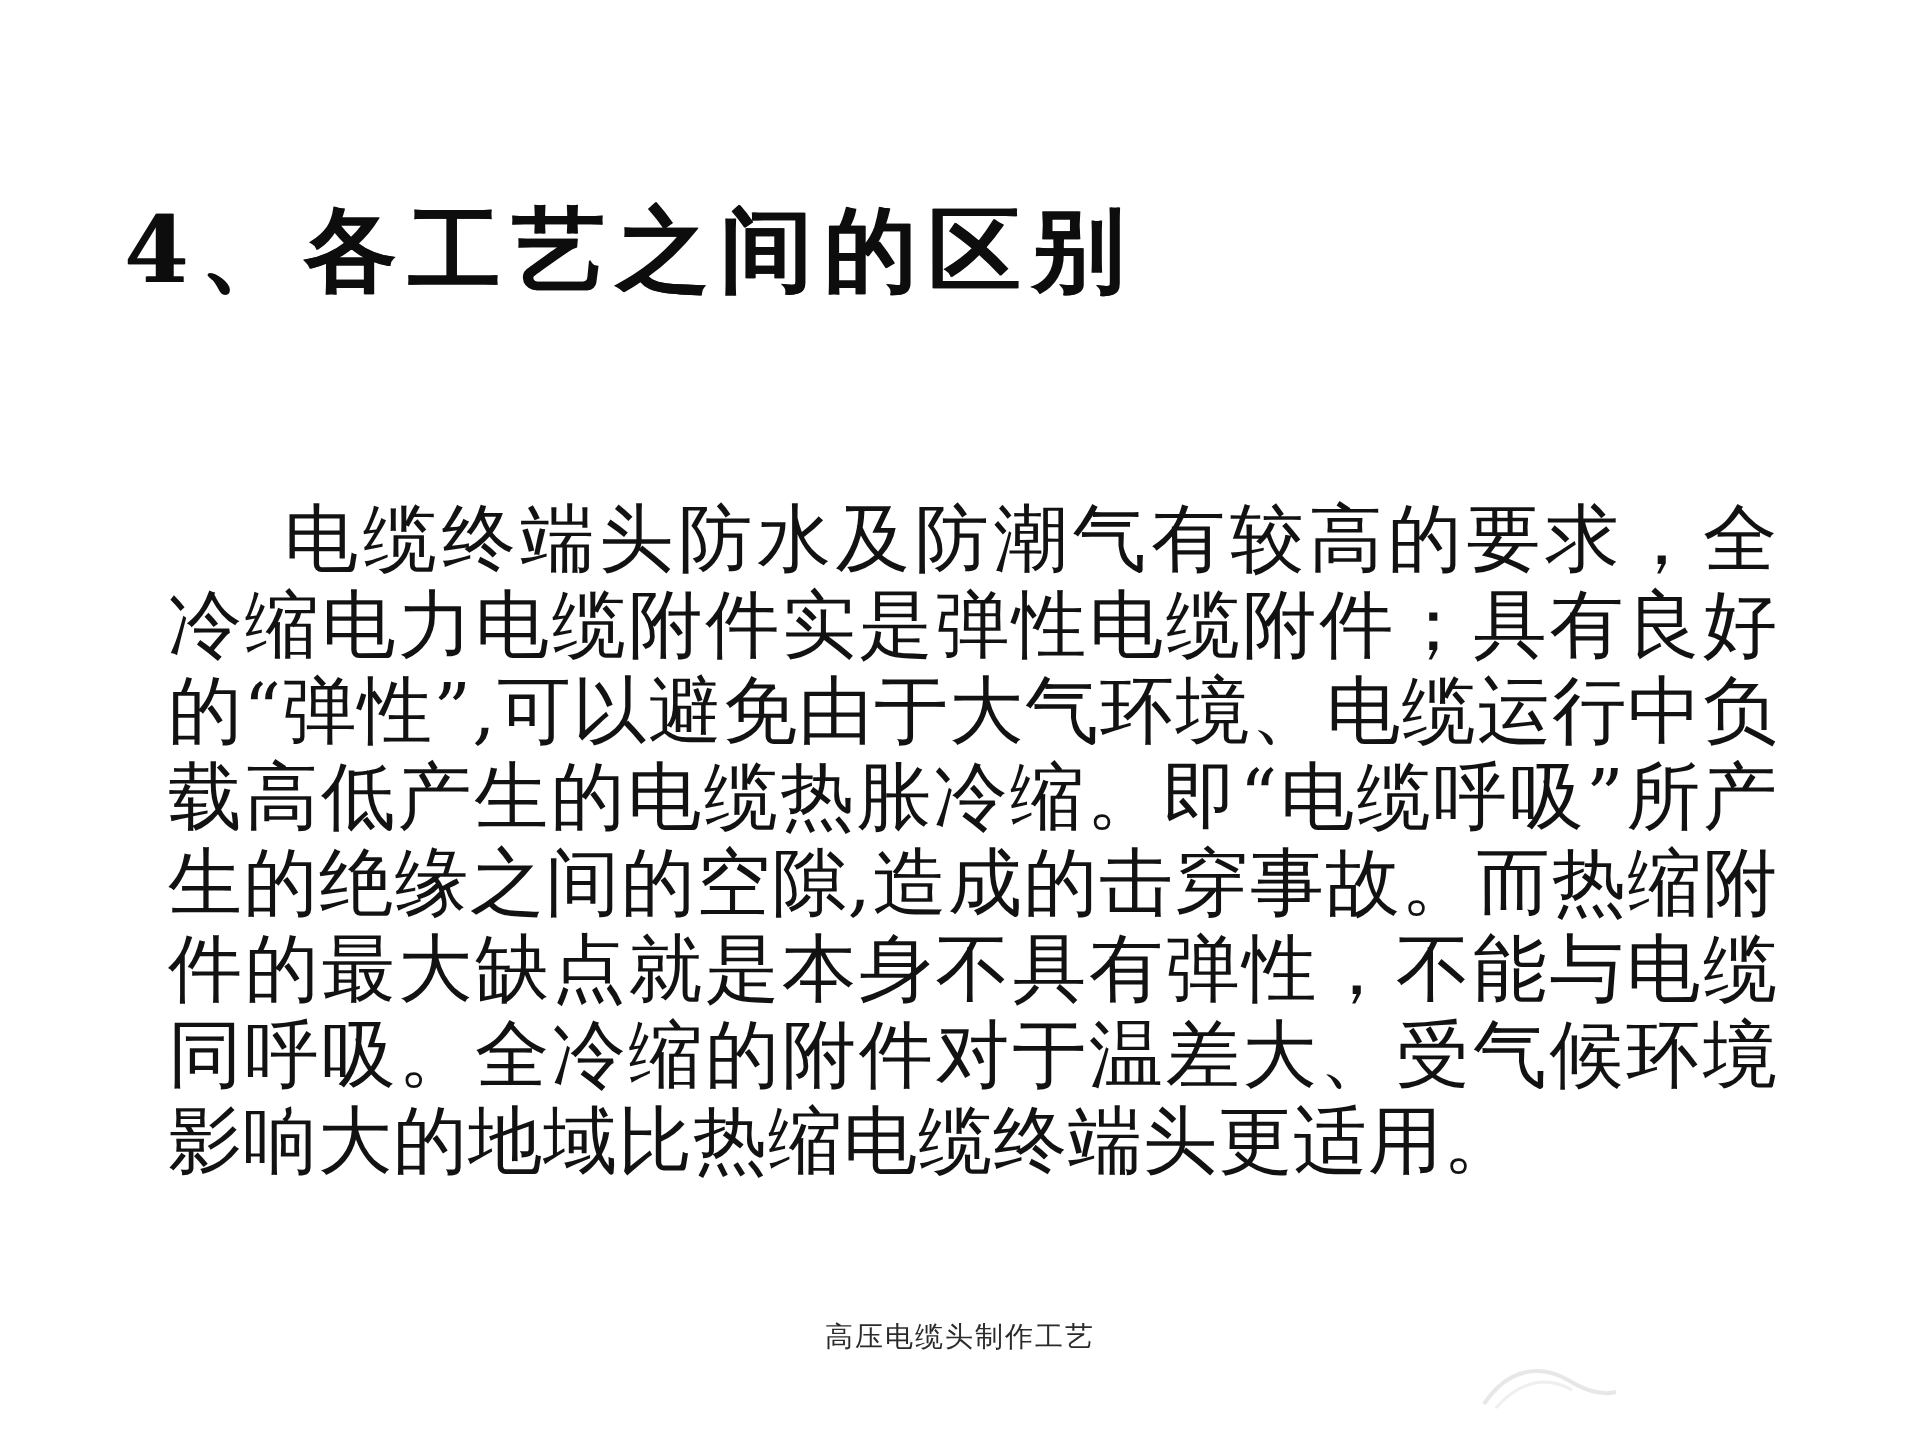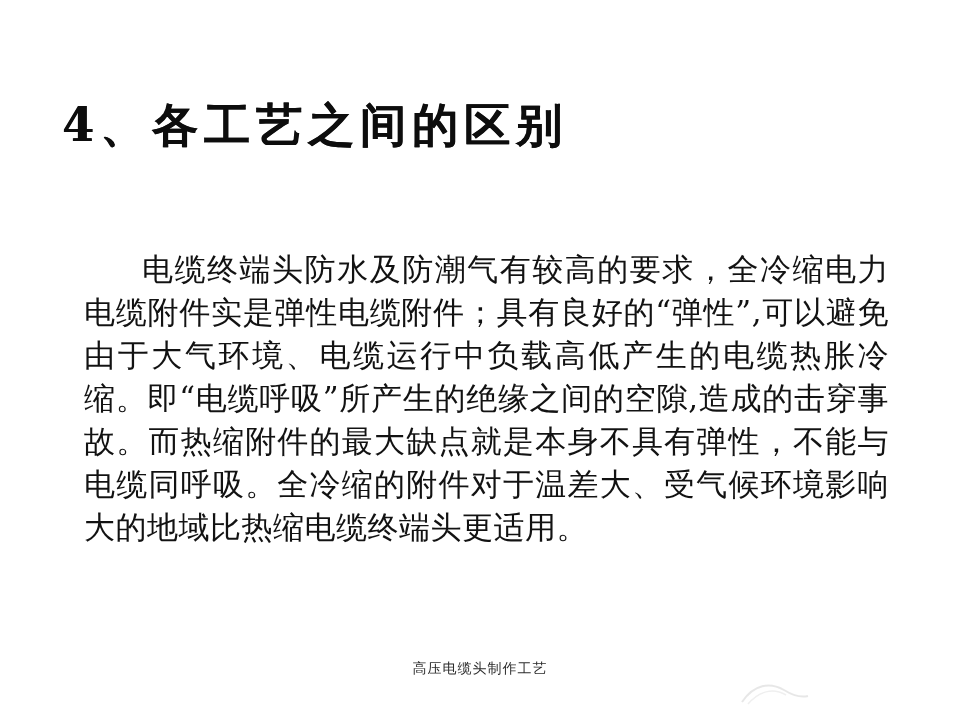--- a/index.html
+++ b/index.html
@@ -54,21 +54,21 @@
     letter-spacing: 1px;
     color: #111111;
     white-space: nowrap;
   }
   .body-text {
     position: absolute;
     left: 84px;
     top: 248px;
     width: 805px;
     font-family: "DejaVu Serif", serif;
-    font-size: 31px;
+    font-size: 37px;
     line-height: 43px;
     letter-spacing: 0.5px;
     color: #121212;
     text-indent: 58px;
     text-align: justify;
     text-justify: inter-ideograph;
   }
   .footer {
     position: absolute;
     left: 0;

